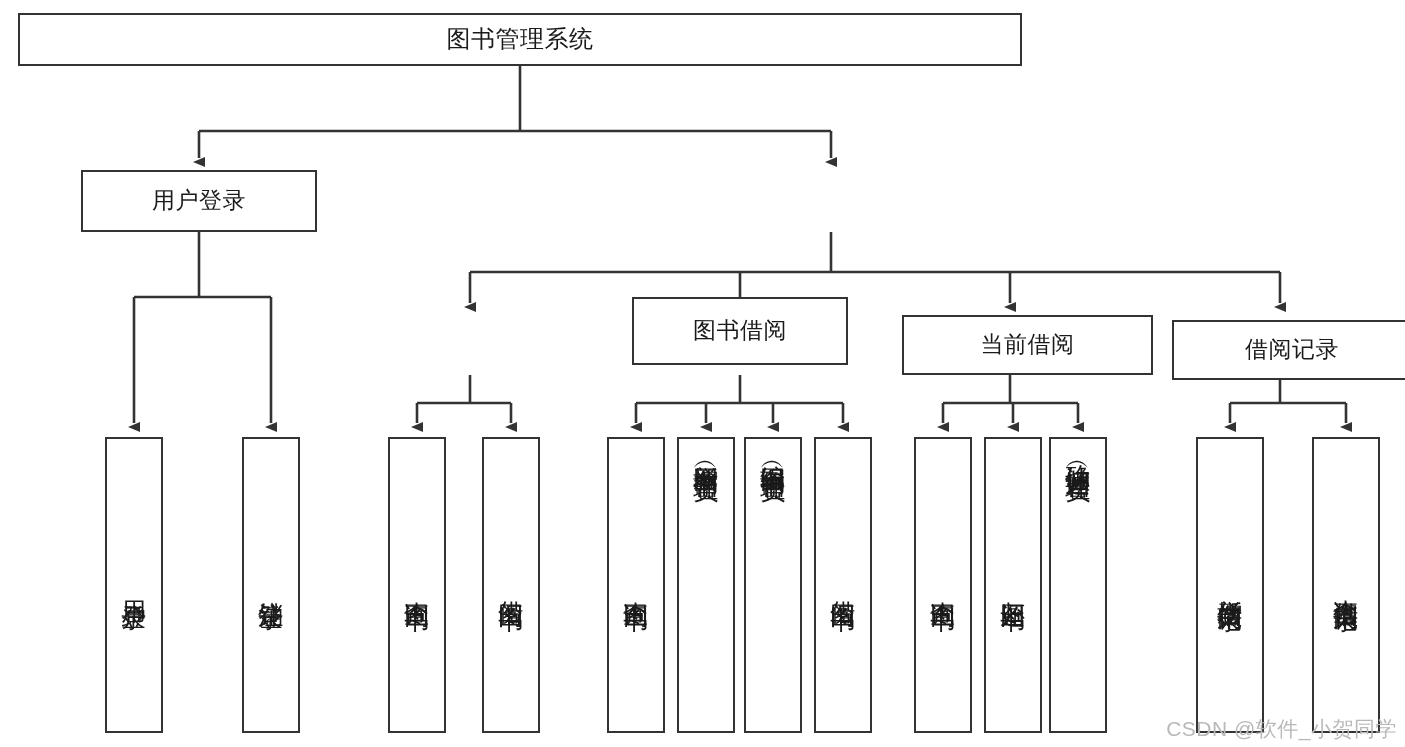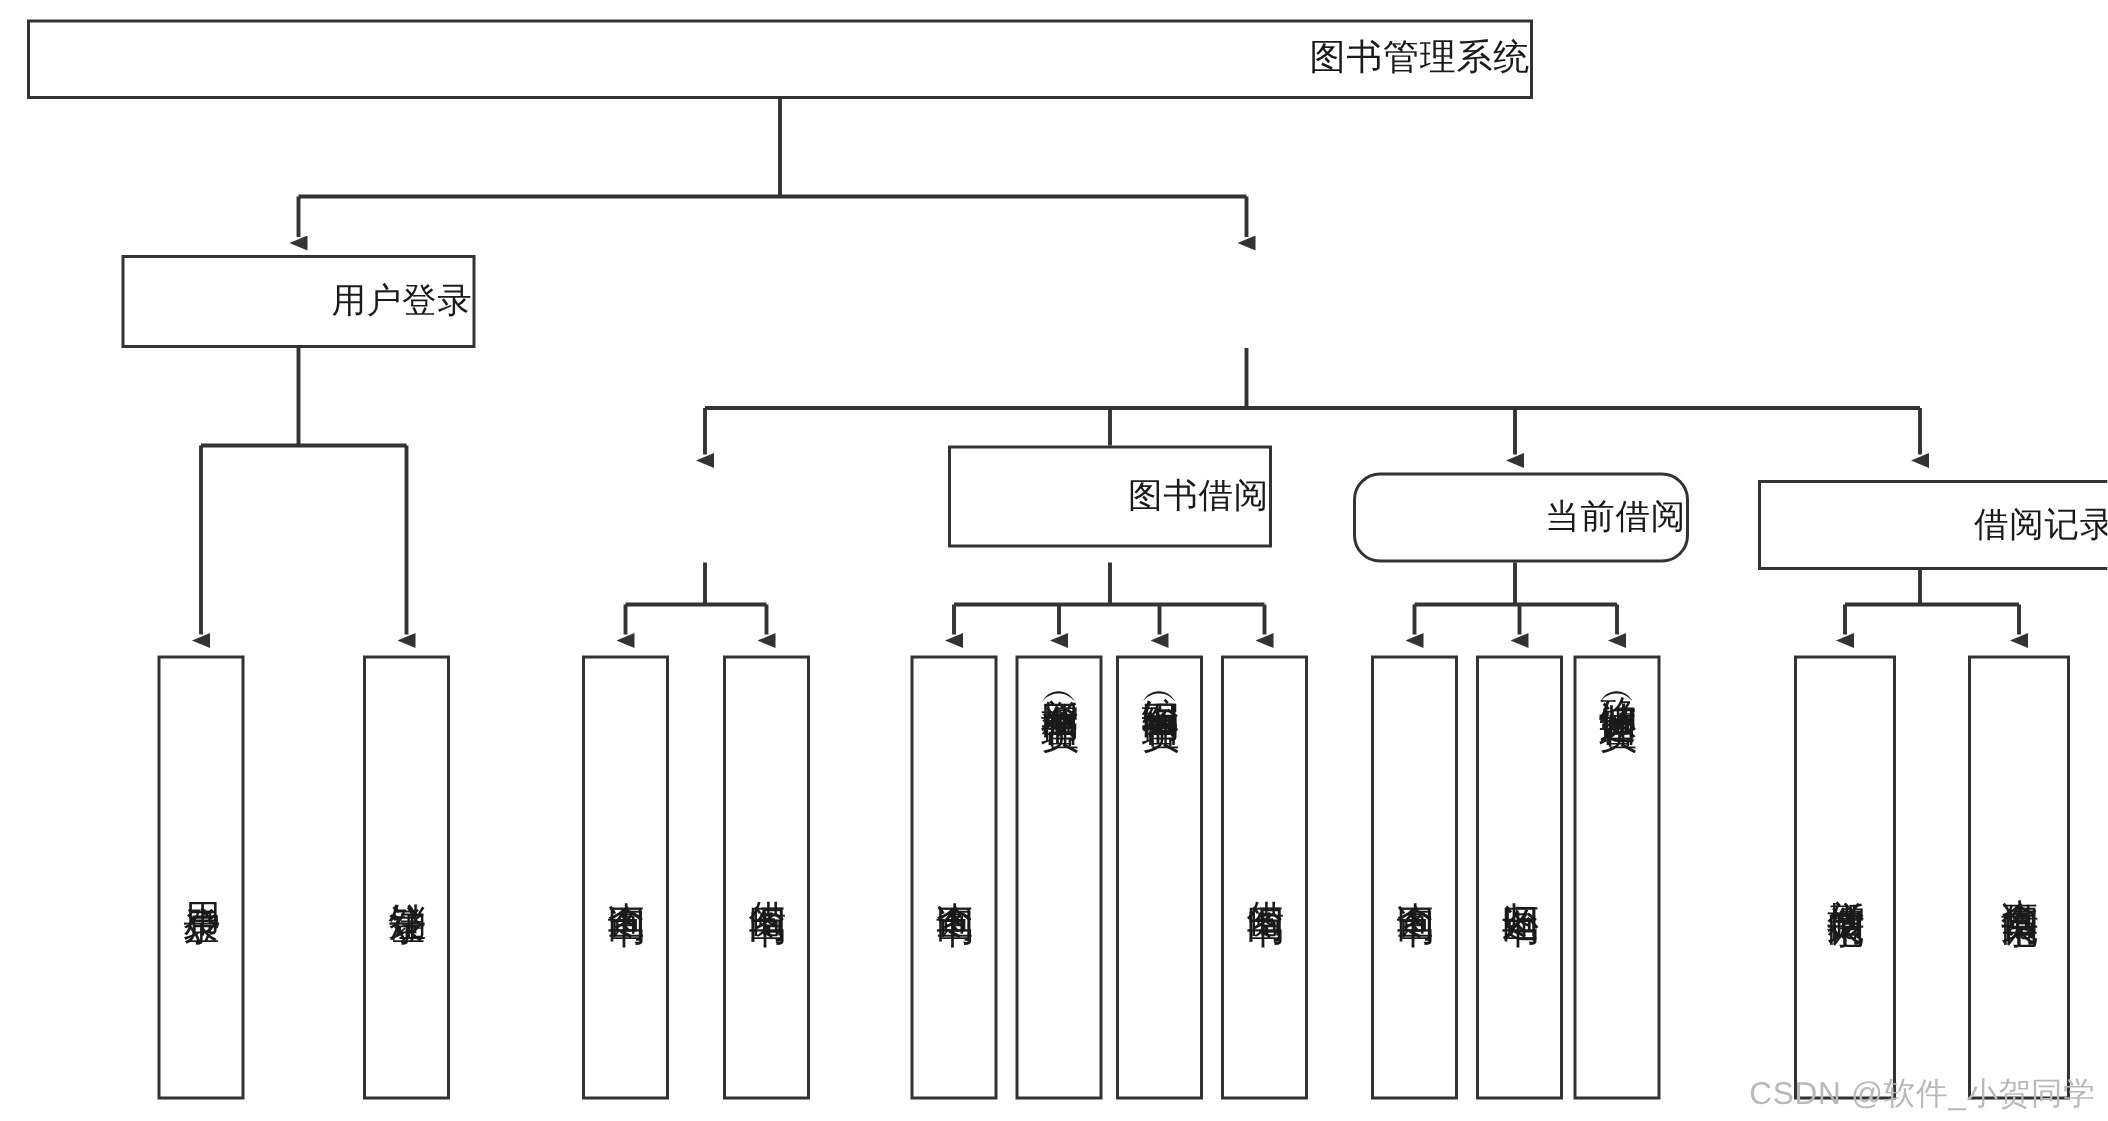--- a/index.html
+++ b/index.html
@@ -26,21 +26,21 @@
     height: 747px;
     pointer-events: none;
   }
   .node {
     position: absolute;
     box-sizing: border-box;
     background: #ffffff;
     border: 2px solid #333333;
     display: flex;
     align-items: center;
-    justify-content: flex-end;
+    justify-content: center;
     color: #1a1a1a;
     z-index: 2;
   }
   .node-label {
     display: block;
     text-align: center;
     line-height: 1.18;
     letter-spacing: 0.5px;
   }
   
@@ -134,21 +134,21 @@
     <span class="node-label">图书管理系统</span>
   </div>
 
   <div class="node h" style="left:81px; top:170px; width:236px; height:62px;">
     <span class="node-label">用户登录</span>
   </div>
 
   <div class="node h" style="left:632px; top:297px; width:216px; height:68px;">
     <span class="node-label">图书借阅</span>
   </div>
-  <div class="node h" style="left:902px; top:315px; width:224px; height:60px;border-radius:18px;">
+  <div class="node h" style="left:902px; top:315px; width:251px; height:60px;">
     <span class="node-label">当前借阅</span>
   </div>
   <div class="node h" style="left:1172px; top:320px; width:240px; height:60px;">
     <span class="node-label">借阅记录</span>
   </div>
 
   <div class="node v center" style="left:105px; top:437px; width:58px; height:296px;">
     <span class="node-label">用户登录</span>
   </div>
   <div class="node v center" style="left:242px; top:437px; width:58px; height:296px;">

